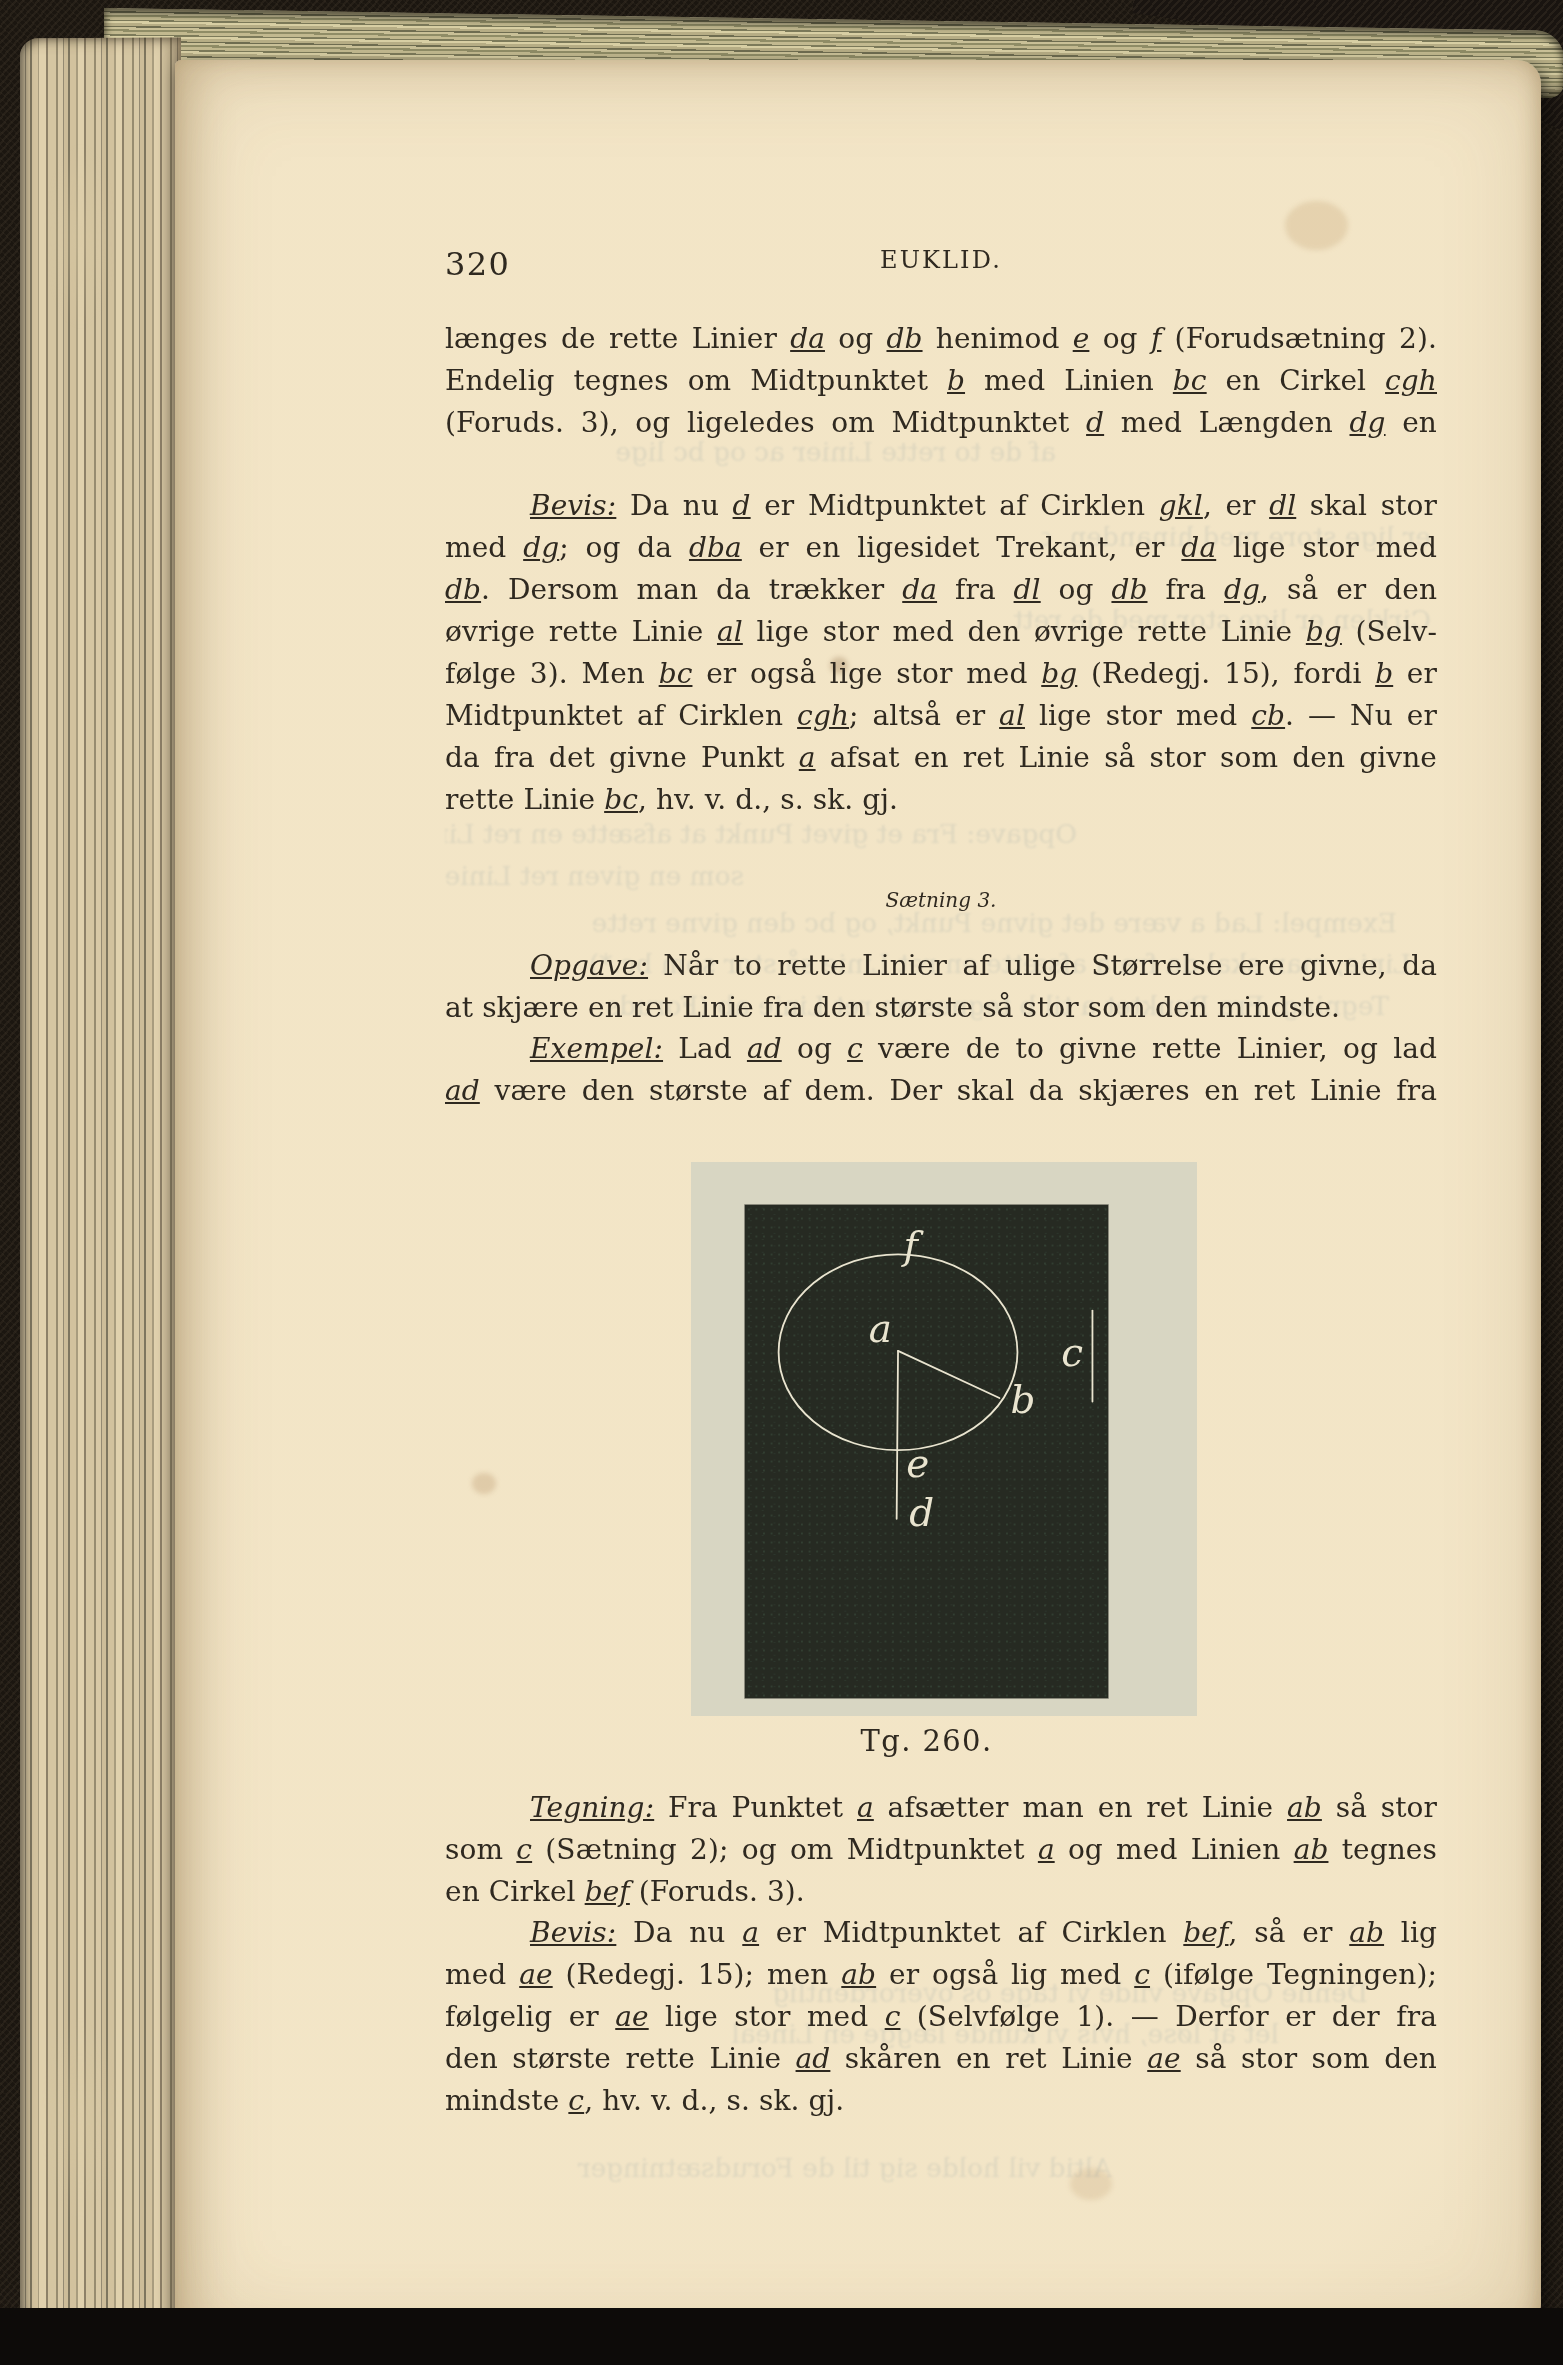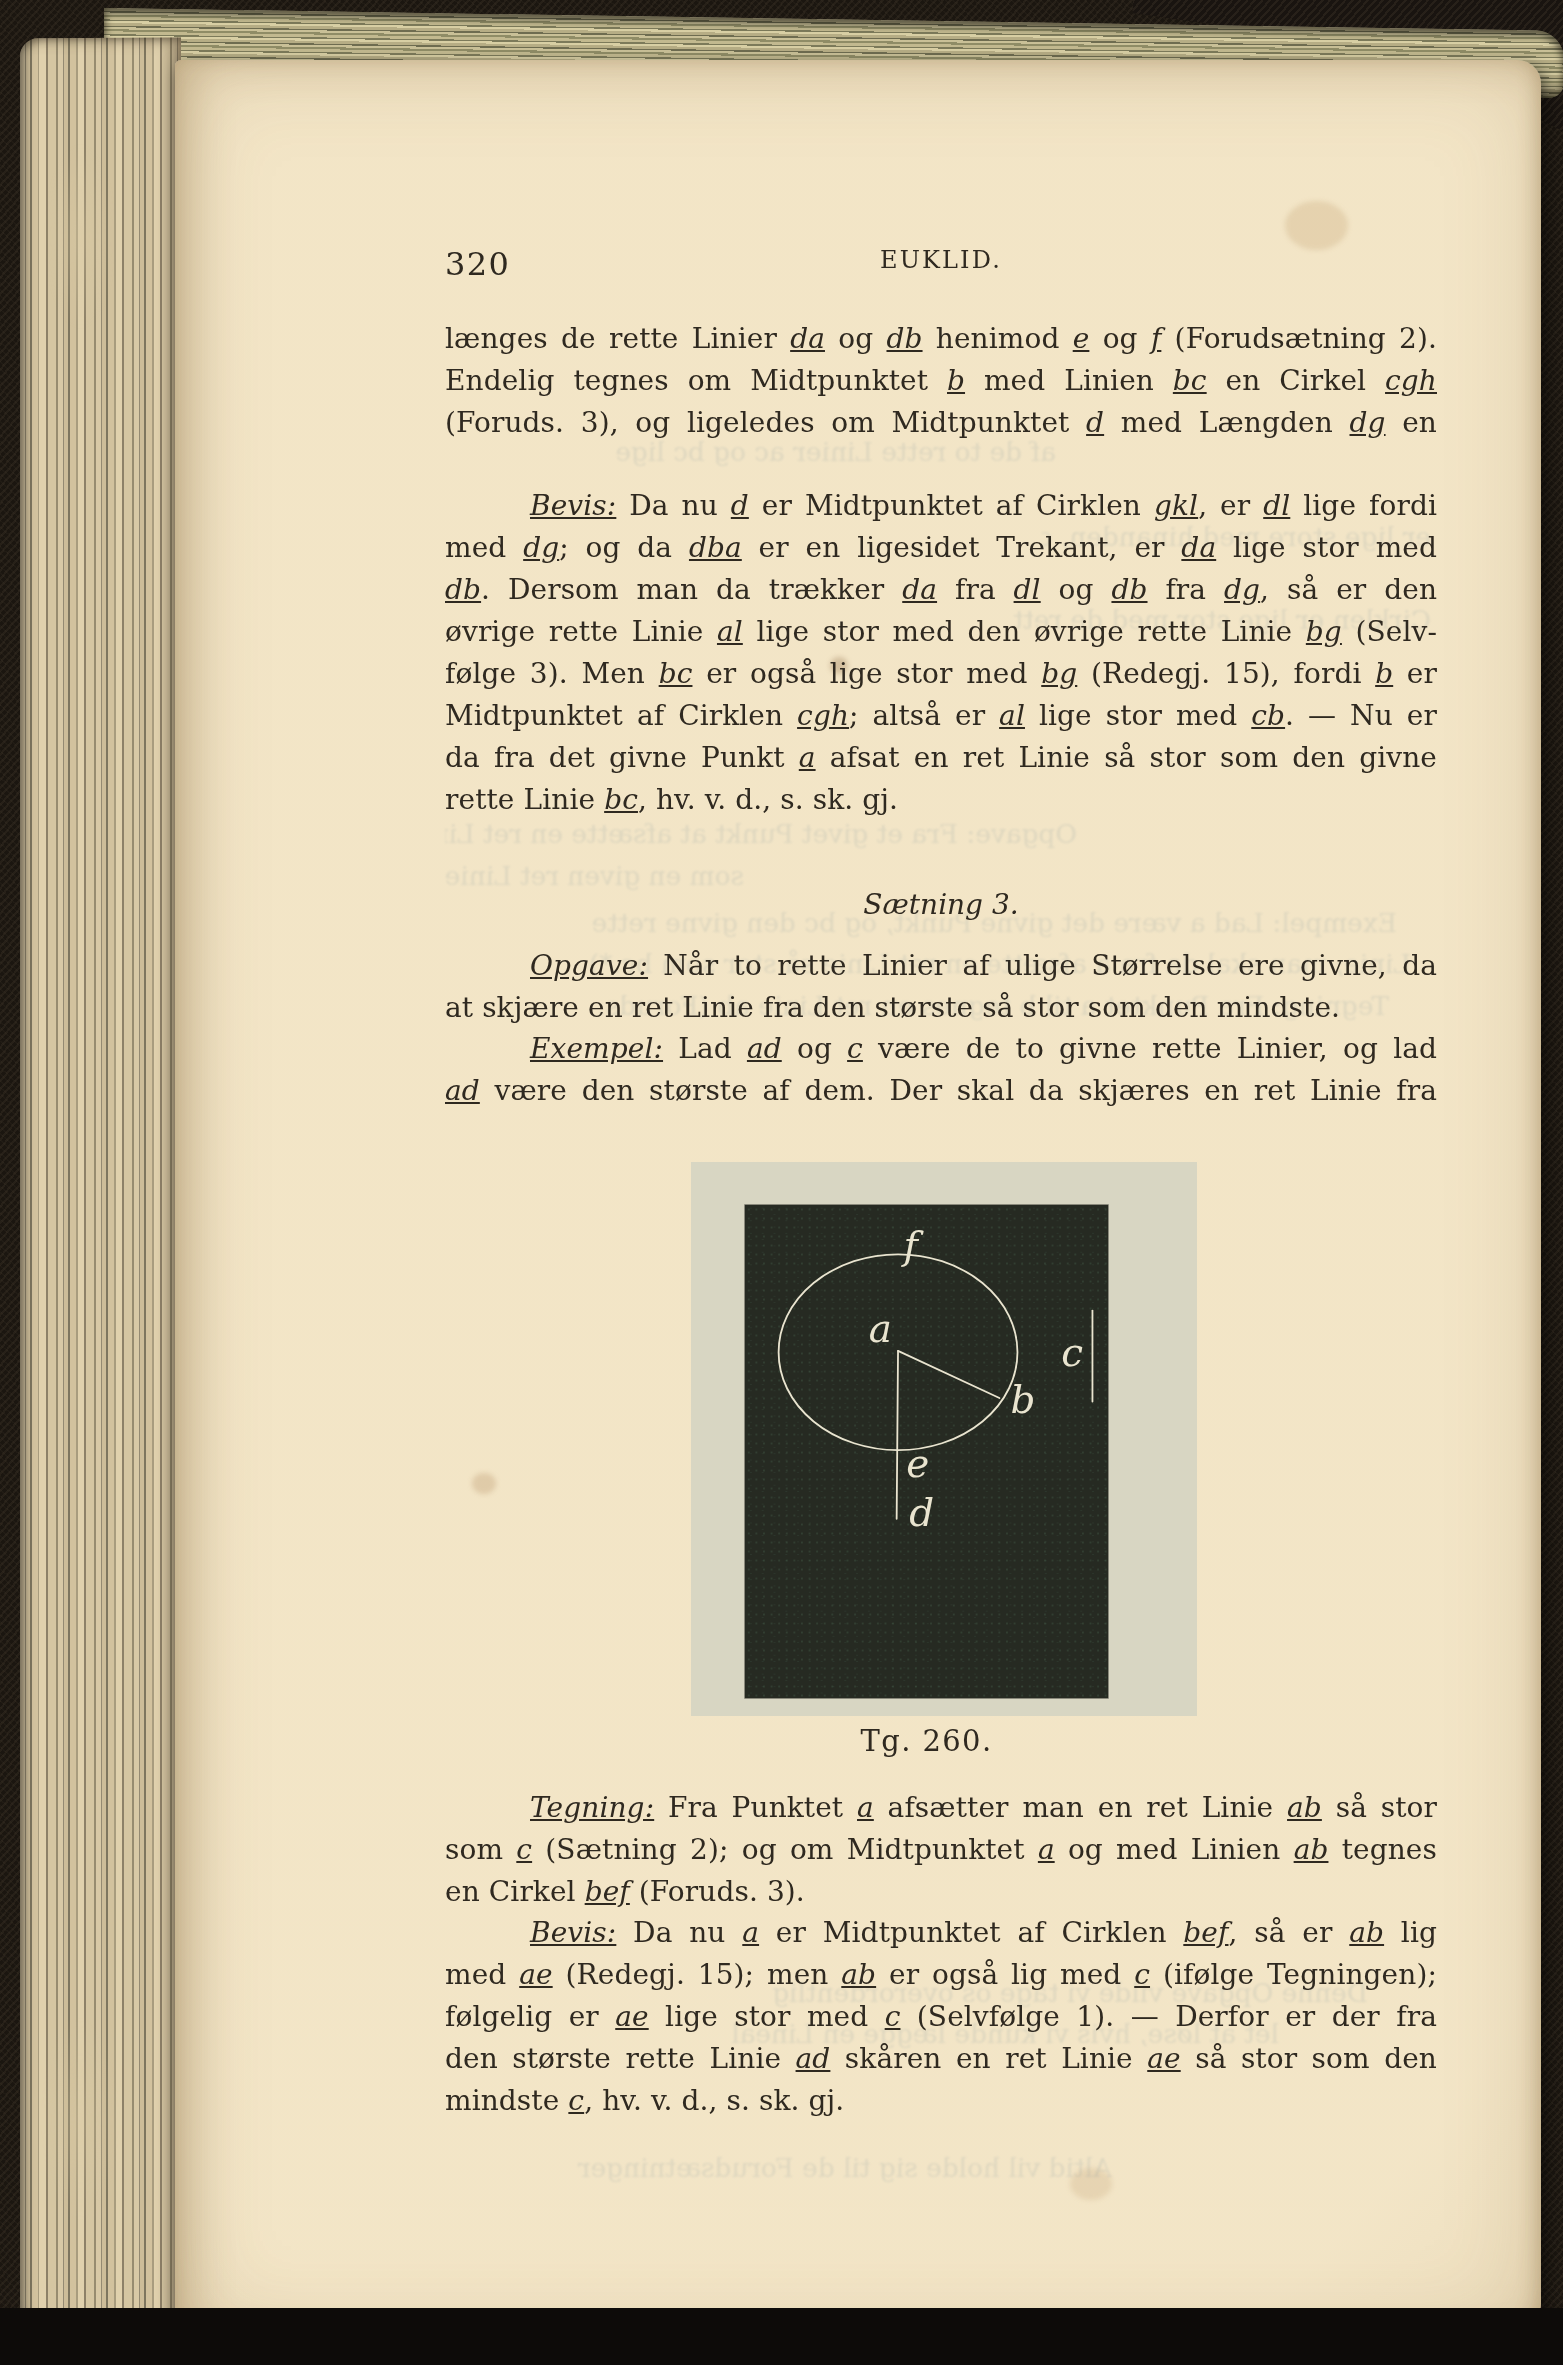--- a/index.html
+++ b/index.html
@@ -45,21 +45,21 @@
   
   .ink{color:#2f2920;}
   .hdr-row{position:absolute;left:445px;width:992px;top:245px;height:36px;}
   .pagenum{position:absolute;left:0;top:0;font-size:32px;letter-spacing:1.4px;}
   .runtitle{position:absolute;left:0;right:0;top:1.4px;text-align:center;font-size:24px;letter-spacing:2.1px;}
   .para{position:absolute;left:445px;width:992px;font-size:28px;line-height:42px;letter-spacing:0.1px;}
   .tline{text-align:justify;text-align-last:justify;white-space:nowrap;height:42px;}
   .tline.short{text-align-last:left;}
   .tline.ind{text-indent:85px;}
   .it{font-style:italic;text-decoration:underline;}
-  .heading{position:absolute;left:445px;width:992px;text-align:center;font-style:italic;font-size:28px;}
+  .heading{position:absolute;left:445px;width:992px;text-align:center;font-style:italic;font-size:20px;}
   
   .ghost{position:absolute;color:#6e8894;opacity:.15;filter:blur(1px);
     transform:scaleX(-1);font-size:26.4px;white-space:nowrap;overflow:hidden;}
   
   .fig-tint{position:absolute;left:691px;top:1162px;width:506px;height:554px;
     background:rgba(174,190,188,.38);}
   .figure{position:absolute;left:745px;top:1205px;width:363px;height:493px;
     background:
       radial-gradient(rgba(110,165,130,.16) 0.8px, rgba(0,0,0,0) 1.1px),
       radial-gradient(rgba(90,140,115,.12) 0.7px, rgba(0,0,0,0) 1px),
@@ -105,21 +105,21 @@
     <span class="pagenum">320</span>
     <span class="runtitle">EUKLID.</span>
   </div>
 
   <div class="para ink" style="top:318px">
       <div class="tline"><span>længes de rette Linier </span><span class="it">da</span><span> og </span><span class="it">db</span><span> henimod </span><span class="it">e</span><span> og </span><span class="it">f</span><span> (Forudsætning 2).</span></div>
       <div class="tline"><span>Endelig tegnes om Midtpunktet </span><span class="it">b</span><span> med Linien </span><span class="it">bc</span><span> en Cirkel </span><span class="it">cgh</span></div>
       <div class="tline"><span>(Foruds. 3), og ligeledes om Midtpunktet </span><span class="it">d</span><span> med Længden </span><span class="it">dg</span><span> en</span></div>
     </div>
   <div class="para ink" style="top:485px">
-      <div class="tline ind"><span class="it">Bevis:</span><span> Da nu </span><span class="it">d</span><span> er Midtpunktet af Cirklen </span><span class="it">gkl</span><span>, er </span><span class="it">dl</span><span> lige fordi</span></div>
+      <div class="tline ind"><span class="it">Bevis:</span><span> Da nu </span><span class="it">d</span><span> er Midtpunktet af Cirklen </span><span class="it">gkl</span><span>, er </span><span class="it">dl</span><span> skal stor</span></div>
       <div class="tline"><span>med </span><span class="it">dg</span><span>; og da </span><span class="it">dba</span><span> er en ligesidet Trekant, er </span><span class="it">da</span><span> lige stor med</span></div>
       <div class="tline"><span class="it">db</span><span>. Dersom man da trækker </span><span class="it">da</span><span> fra </span><span class="it">dl</span><span> og </span><span class="it">db</span><span> fra </span><span class="it">dg</span><span>, så er den</span></div>
       <div class="tline"><span>øvrige rette Linie </span><span class="it">al</span><span> lige stor med den øvrige rette Linie </span><span class="it">bg</span><span> (Selv-</span></div>
       <div class="tline"><span>følge 3).  Men </span><span class="it">bc</span><span> er også lige stor med </span><span class="it">bg</span><span> (Redegj. 15), fordi </span><span class="it">b</span><span> er</span></div>
       <div class="tline"><span>Midtpunktet af Cirklen </span><span class="it">cgh</span><span>; altså er </span><span class="it">al</span><span> lige stor med </span><span class="it">cb</span><span>. — Nu er</span></div>
       <div class="tline"><span>da fra det givne Punkt </span><span class="it">a</span><span> afsat en ret Linie så stor som den givne</span></div>
       <div class="tline short"><span>rette Linie </span><span class="it">bc</span><span>, hv. v. d., s. sk. gj.</span></div>
     </div>
   <div class="heading ink" style="top:888px">Sætning 3.</div>
   <div class="para ink" style="top:945px">

